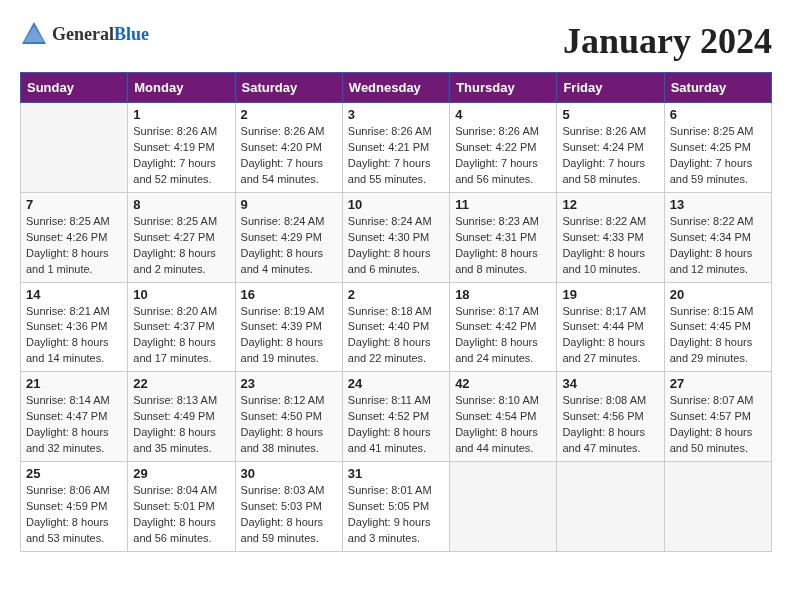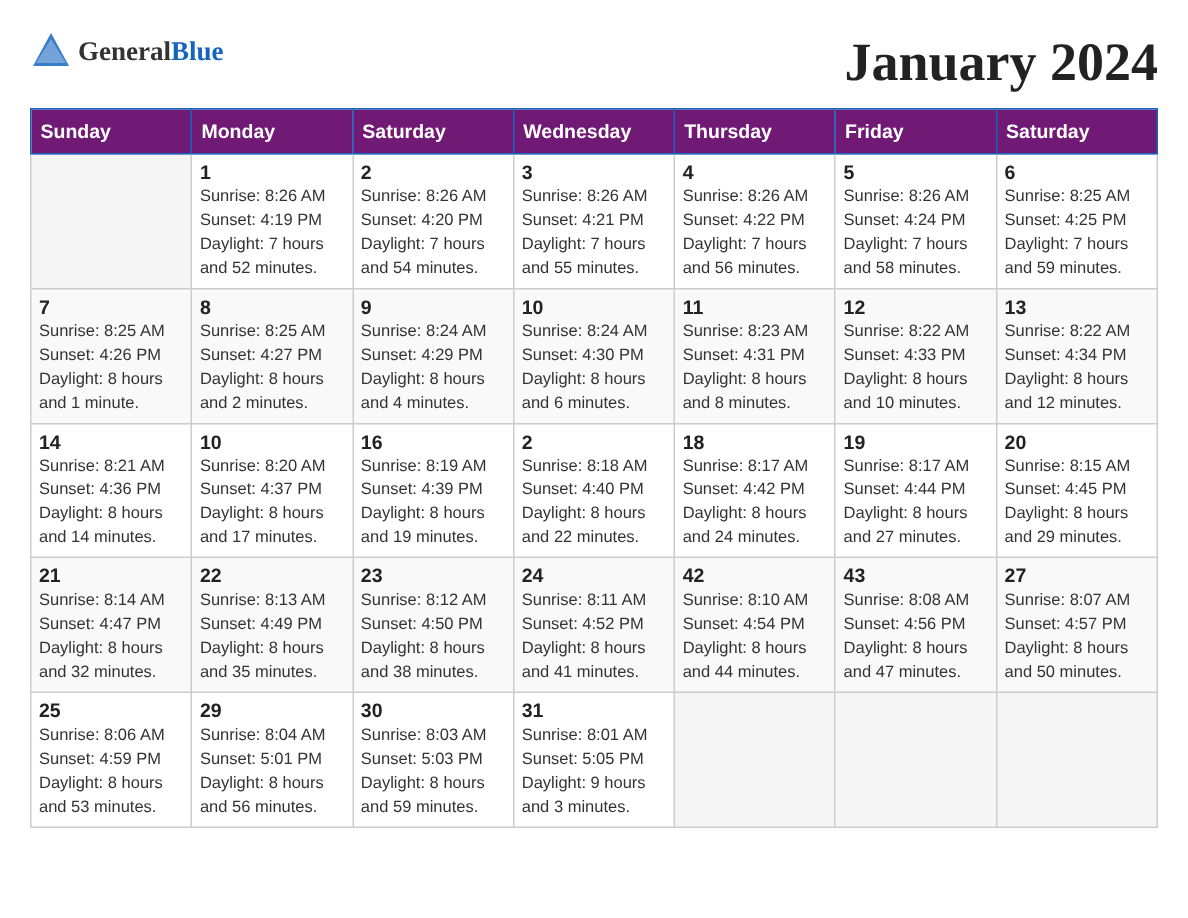--- a/index.html
+++ b/index.html
@@ -225,21 +225,21 @@
         </td>
         <td>
           <span class="day-number">24</span>
           <div class="cell-info">Sunrise: 8:11 AM<br>Sunset: 4:52 PM<br>Daylight: 8 hours and 41 minutes.</div>
         </td>
         <td>
           <span class="day-number">42</span>
           <div class="cell-info">Sunrise: 8:10 AM<br>Sunset: 4:54 PM<br>Daylight: 8 hours and 44 minutes.</div>
         </td>
         <td>
-          <span class="day-number">43</span>
+          <span class="day-number">34</span>
           <div class="cell-info">Sunrise: 8:08 AM<br>Sunset: 4:56 PM<br>Daylight: 8 hours and 47 minutes.</div>
         </td>
         <td>
           <span class="day-number">27</span>
           <div class="cell-info">Sunrise: 8:07 AM<br>Sunset: 4:57 PM<br>Daylight: 8 hours and 50 minutes.</div>
         </td>
       </tr>
       <tr>
         <td>
           <span class="day-number">25</span>

